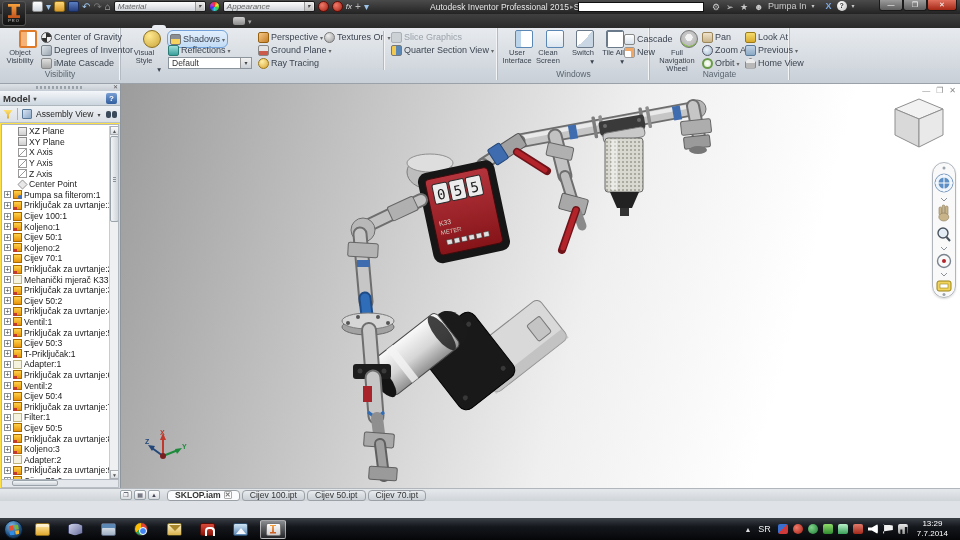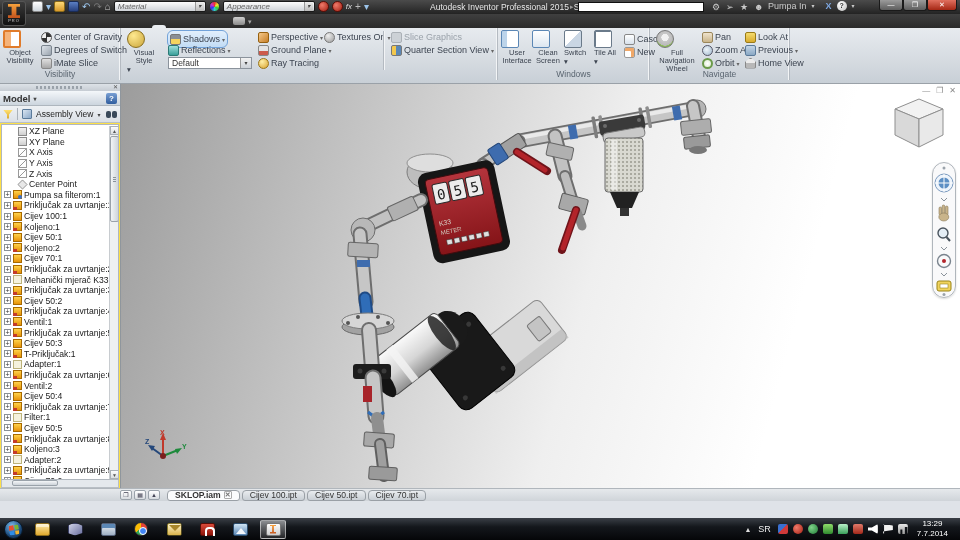--- a/index.html
+++ b/index.html
@@ -42,21 +42,21 @@
 .ribtabs{position:absolute;left:0;top:14px;width:960px;height:14px;background:linear-gradient(#3f3f3f,#2a2a2a);display:flex;align-items:flex-end;padding-left:32px;gap:1px}
 .rtab{font-size:9.5px;color:#e3e3e3;padding:1px 7px 2px;white-space:nowrap}
 .rtab.active{background:#e9edf1;color:#1a1a1a;border-radius:3px 3px 0 0}
 .capico{width:12px;height:8px;background:linear-gradient(#cfcfcf,#8a8a8a);border-radius:2px;margin:0 2px 3px 6px}
 .capcar{color:#aaa;font-size:7px;margin-bottom:2px}
 
 
 .ribbon{position:absolute;left:0;top:28px;width:960px;height:56px;background:linear-gradient(#e7ebef,#d2d8de 70%,#c8cfd6);border-bottom:1px solid #9aa1a8}
 .panel{position:absolute;top:0;height:52px;border-right:1px solid #b4bac1;box-shadow:inset -1px 0 0 #f2f4f6}
 .plabel{position:absolute;bottom:1px;left:0;right:0;text-align:center;font-size:8.5px;color:#5a6570}
-.bigbtn{position:absolute;top:2px;width:34px;display:flex;flex-direction:column;align-items:flex-start;gap:1px}
+.bigbtn{position:absolute;top:2px;width:34px;display:flex;flex-direction:column;align-items:flex-end;gap:1px}
 .bigbtn .blabel{font-size:7.5px;line-height:8px;color:#3c4450;text-align:center;white-space:pre-line}
 .bic{width:18px;height:18px;border-radius:2px}
 .smb{position:absolute;height:12px;display:flex;align-items:center;gap:2px;font-size:9px;color:#3c4450;white-space:nowrap}
 .smb .car{font-size:6px;color:#666}
 .smb.dis{color:#9aa2aa}
 .ri{width:11px;height:11px;border-radius:2px;flex:0 0 auto}
 .toggled{border:1px solid #72a2d9;background:linear-gradient(#e2effc,#c2dcf5);border-radius:6px;padding:8px 2px}
 .rcombo{position:absolute;width:84px;height:12px;background:#fff;border:1px solid #8b939c;font-size:8.5px;color:#333;display:flex;align-items:center;padding-left:3px}
 .rcombo .car{position:absolute;right:0;top:0;width:11px;height:10px;background:linear-gradient(#f2f2f2,#cdd2d8);border-left:1px solid #999;font-size:6px;text-align:center;line-height:10px;color:#444}
 .vsep{position:absolute;top:3px;bottom:10px;width:1px;background:#b4bac1;box-shadow:1px 0 0 #f2f4f6}
@@ -262,25 +262,25 @@
       <div class="bigbtn" style="left:3px">
         <span class="bic i-objvis"></span>
         <span class="blabel">Object Visibility</span>
       </div>
       <div class="smb" style="left:41px;top:3px">
           <span class="ri i-cog"></span>
           <span>Center of Gravity</span>
         </div>
       <div class="smb" style="left:41px;top:16px">
           <span class="ri i-dof"></span>
-          <span>Degrees of Switch</span>
+          <span>Degrees of Inventor</span>
         </div>
       <div class="smb" style="left:41px;top:29px">
           <span class="ri i-imate"></span>
-          <span>iMate Slice</span>
+          <span>iMate Cascade</span>
         </div>
       <div class="plabel">Visibility</div>
     </div>
 
     <div class="panel" style="left:121px;width:377px">
       <div class="bigbtn" style="left:6px">
         <span class="bic i-vstyle"></span>
         <span class="blabel">Visual Style</span>
           <span class="blabel">▾</span>
       </div>

